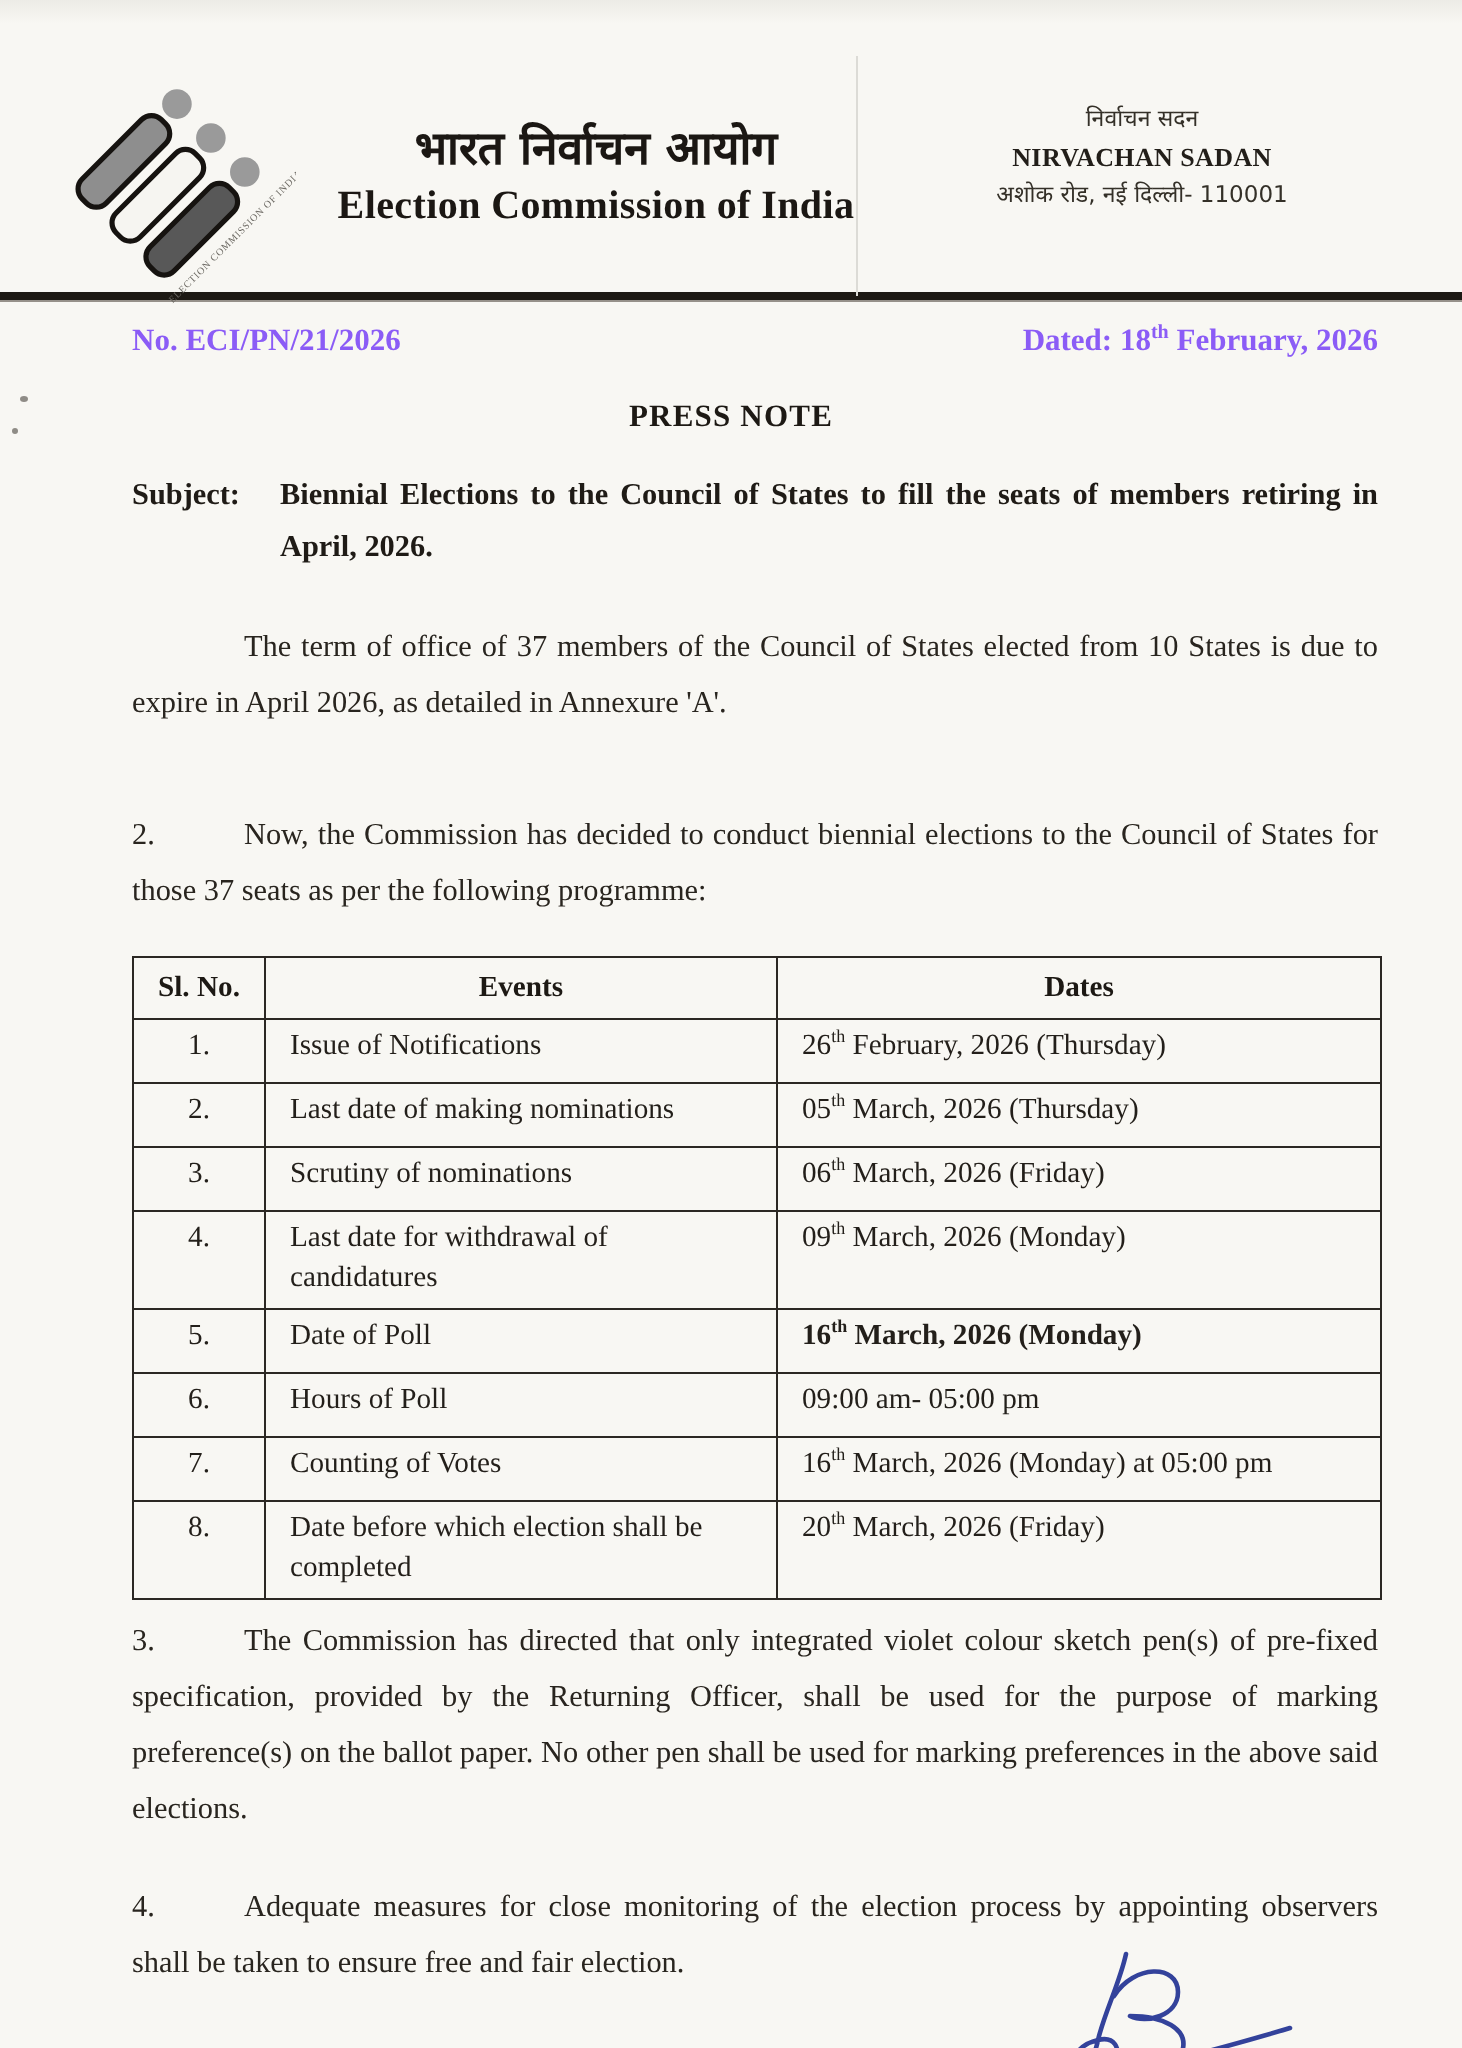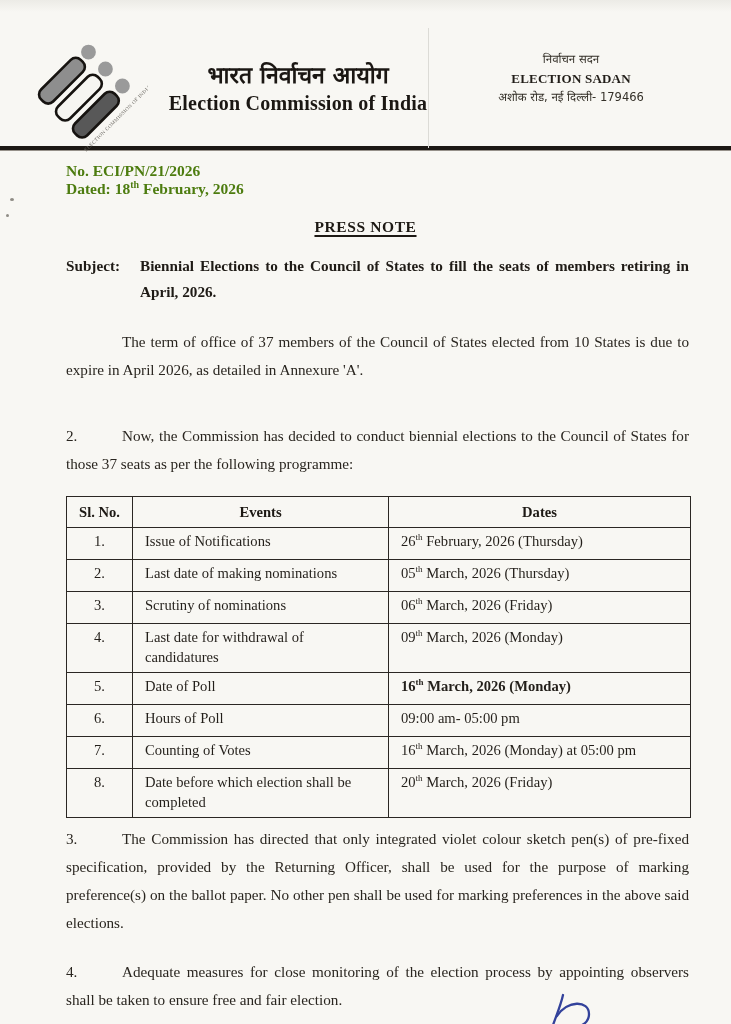--- a/index.html
+++ b/index.html
@@ -28,26 +28,26 @@
   .org-en{font-size:20px;font-weight:700;color:#1b1713;line-height:27px;letter-spacing:.2px;}
   .addr{position:absolute;right:26px;top:50px;width:268px;text-align:center;line-height:19px;}
   .addr .hi{font-size:11.5px;color:#343028;font-family:"DejaVu Sans","Liberation Sans",sans-serif;}
   .addr .en{font-size:13px;font-weight:600;color:#221e19;letter-spacing:.2px;}
 
   .rule{height:4px;background:#1d1914;}
   .rule-shadow{height:1px;background:#96918a;margin-bottom:0;}
 
   
   .refrow{display:flex;justify-content:space-between;margin:11px 42px 0 66px;
-    font-weight:700;font-size:15.5px;color:#4d7c0f;flex-direction:column;}
+    font-weight:700;font-size:15.5px;color:#8b5cf6;}
   sup{font-size:10px;line-height:0;}
 
   .pressnote{margin-top:20px;text-align:center;}
   .pressnote span{font-size:15.5px;font-weight:700;letter-spacing:.6px;color:#1d1914;
-    text-decoration:underline;text-underline-offset:3px;text-decoration-thickness:1.5px;}
+    text-underline-offset:3px;text-decoration-thickness:1.5px;}
 
   .content{margin:0 42px 0 66px;}
   .subject{margin-top:17px;font-weight:700;font-size:15.2px;line-height:26px;
     text-align:justify;padding-left:74px;text-indent:-74px;color:#1f1b16;}
   .subject .slabel{padding-right:20px;font-family:Liberation Serif, serif;}
 
   .para{margin:0;text-align:justify;font-size:15.2px;line-height:28px;color:#29251f;}
   .p1{margin-top:23px;text-indent:56px;}
   .p2{margin-top:38px;}
   .p3{margin-top:7px;}
@@ -94,22 +94,22 @@
       </g>
     </svg>
 
     <div class="org">
       <div class="org-hi">भारत निर्वाचन आयोग</div>
       <div class="org-en">Election Commission of India</div>
     </div>
 
     <div class="addr">
       <div class="hi">निर्वाचन सदन</div>
-      <div class="en">ELECTION SADAN</div>
-      <div class="hi">अशोक रोड, नई दिल्ली- 179466</div>
+      <div class="en">NIRVACHAN SADAN</div>
+      <div class="hi">अशोक रोड, नई दिल्ली- 110001</div>
     </div>
   </div>
 
   <div class="rule"></div>
   <div class="rule-shadow"></div>
 
   <div class="refrow">
     <span>No. ECI/PN/21/2026</span>
     <span><span>Dated: </span><span>18</span><sup>th</sup><span> February, 2026</span></span>
   </div>

